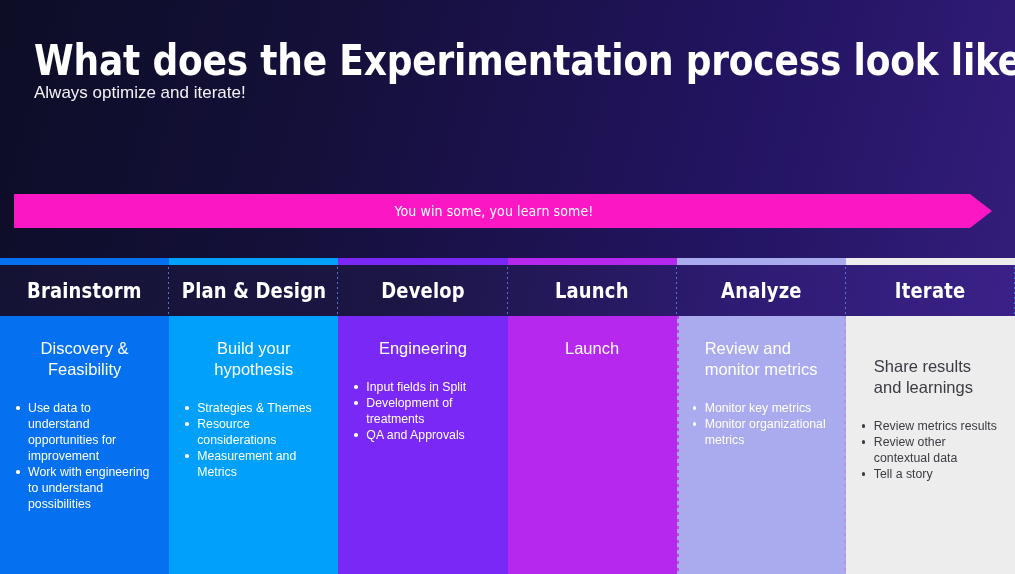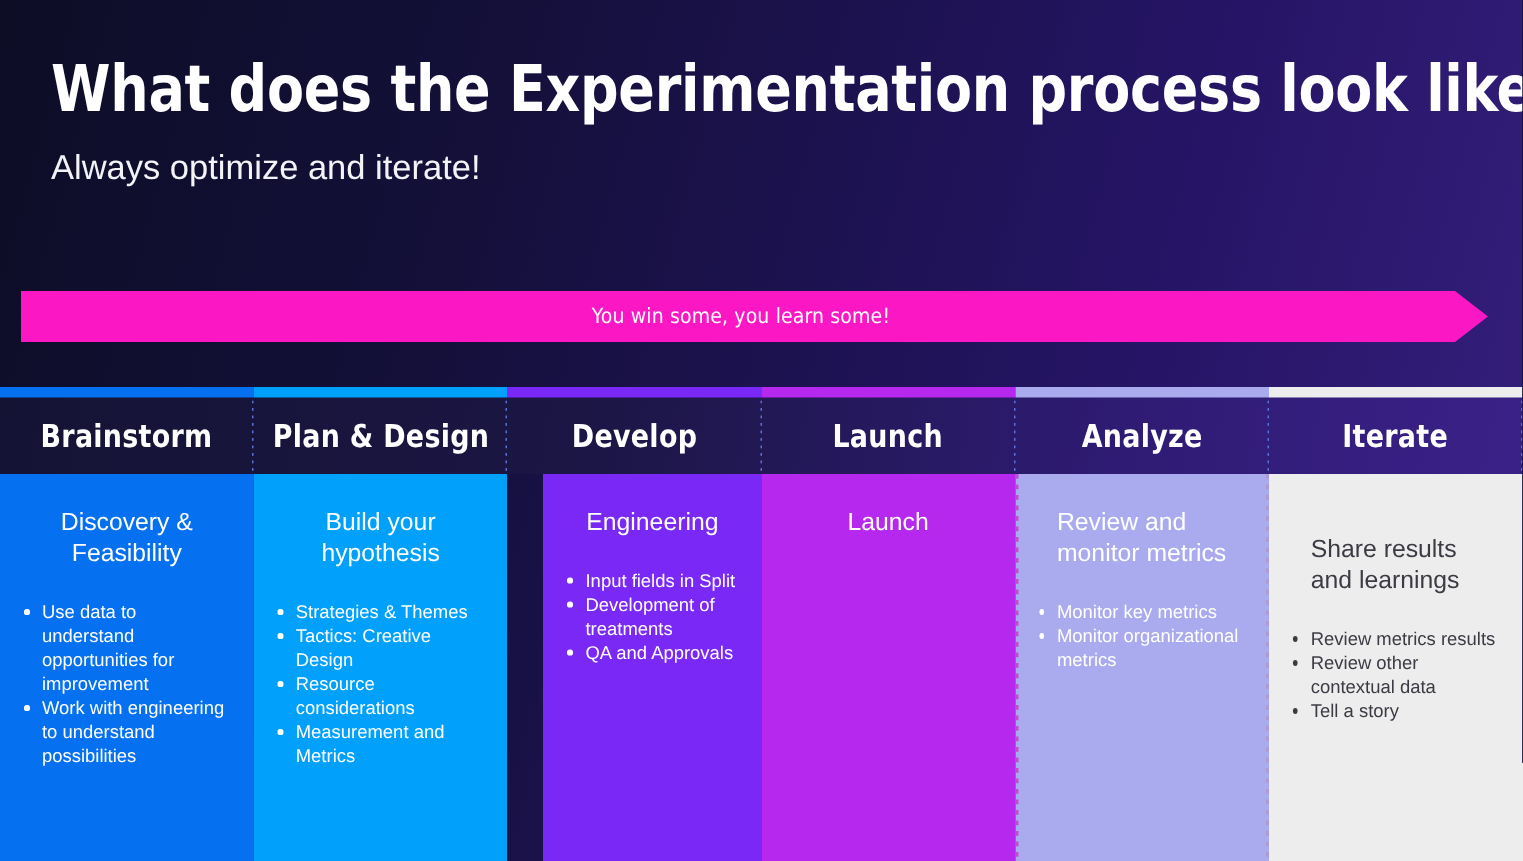--- a/index.html
+++ b/index.html
@@ -28,22 +28,22 @@
     font-size:43px;
     line-height:52px;
     letter-spacing:-0.2px;
     color:#ffffff;
     transform:scaleX(0.93);
     transform-origin:left center;
     white-space:nowrap;
   }
 
   .hero-sub {
-    position:absolute; left:34px; top:98px;
-    font-size:23px;
+    position:absolute; left:34px; top:80px;
+    font-size:17px;
     line-height:26px;
     color:#f2f2f7;
     white-space:nowrap;
   }
 
   
   .banner {
     position:absolute;
     left:14px; top:194px;
     width:978px; height:34px;
@@ -180,32 +180,31 @@
       </div>
       <div class="col">
         <div class="col-strip" style="background: rgb(0, 160, 251);"></div>
         <div class="col-head" style="background: transparent;">
           <span class="col-head-label">Plan &amp; Design</span>
         </div>
         <div class="col-body" style="background: rgb(0, 160, 251); color: rgb(255, 255, 255);">
           <div class="col-sub" style="color: rgb(255, 255, 255);">Build your hypothesis</div>
           <ul class="col-list" style="color: rgb(255, 255, 255);">
             <li>Strategies &amp; Themes</li>
-            <li>Tactics: Creative Design</li>
             <li>Resource considerations</li>
             <li>Measurement and Metrics</li>
           </ul>
         </div>
       </div>
       <div class="col">
         <div class="col-strip" style="background: rgb(122, 40, 245);"></div>
         <div class="col-head" style="background: transparent;">
           <span class="col-head-label">Develop</span>
         </div>
-        <div class="col-body" style="background: rgb(122, 40, 245); color: rgb(255, 255, 255); margin-left: 24px;">
+        <div class="col-body" style="background: rgb(122, 40, 245); color: rgb(255, 255, 255);">
           <div class="col-sub" style="color: rgb(255, 255, 255);">Engineering</div>
           <ul class="col-list" style="color: rgb(255, 255, 255);">
             <li>Input fields in Split</li>
             <li>Development of treatments</li>
             <li>QA and Approvals</li>
           </ul>
         </div>
       </div>
       <div class="col">
         <div class="col-strip" style="background: rgb(182, 40, 237);"></div>

